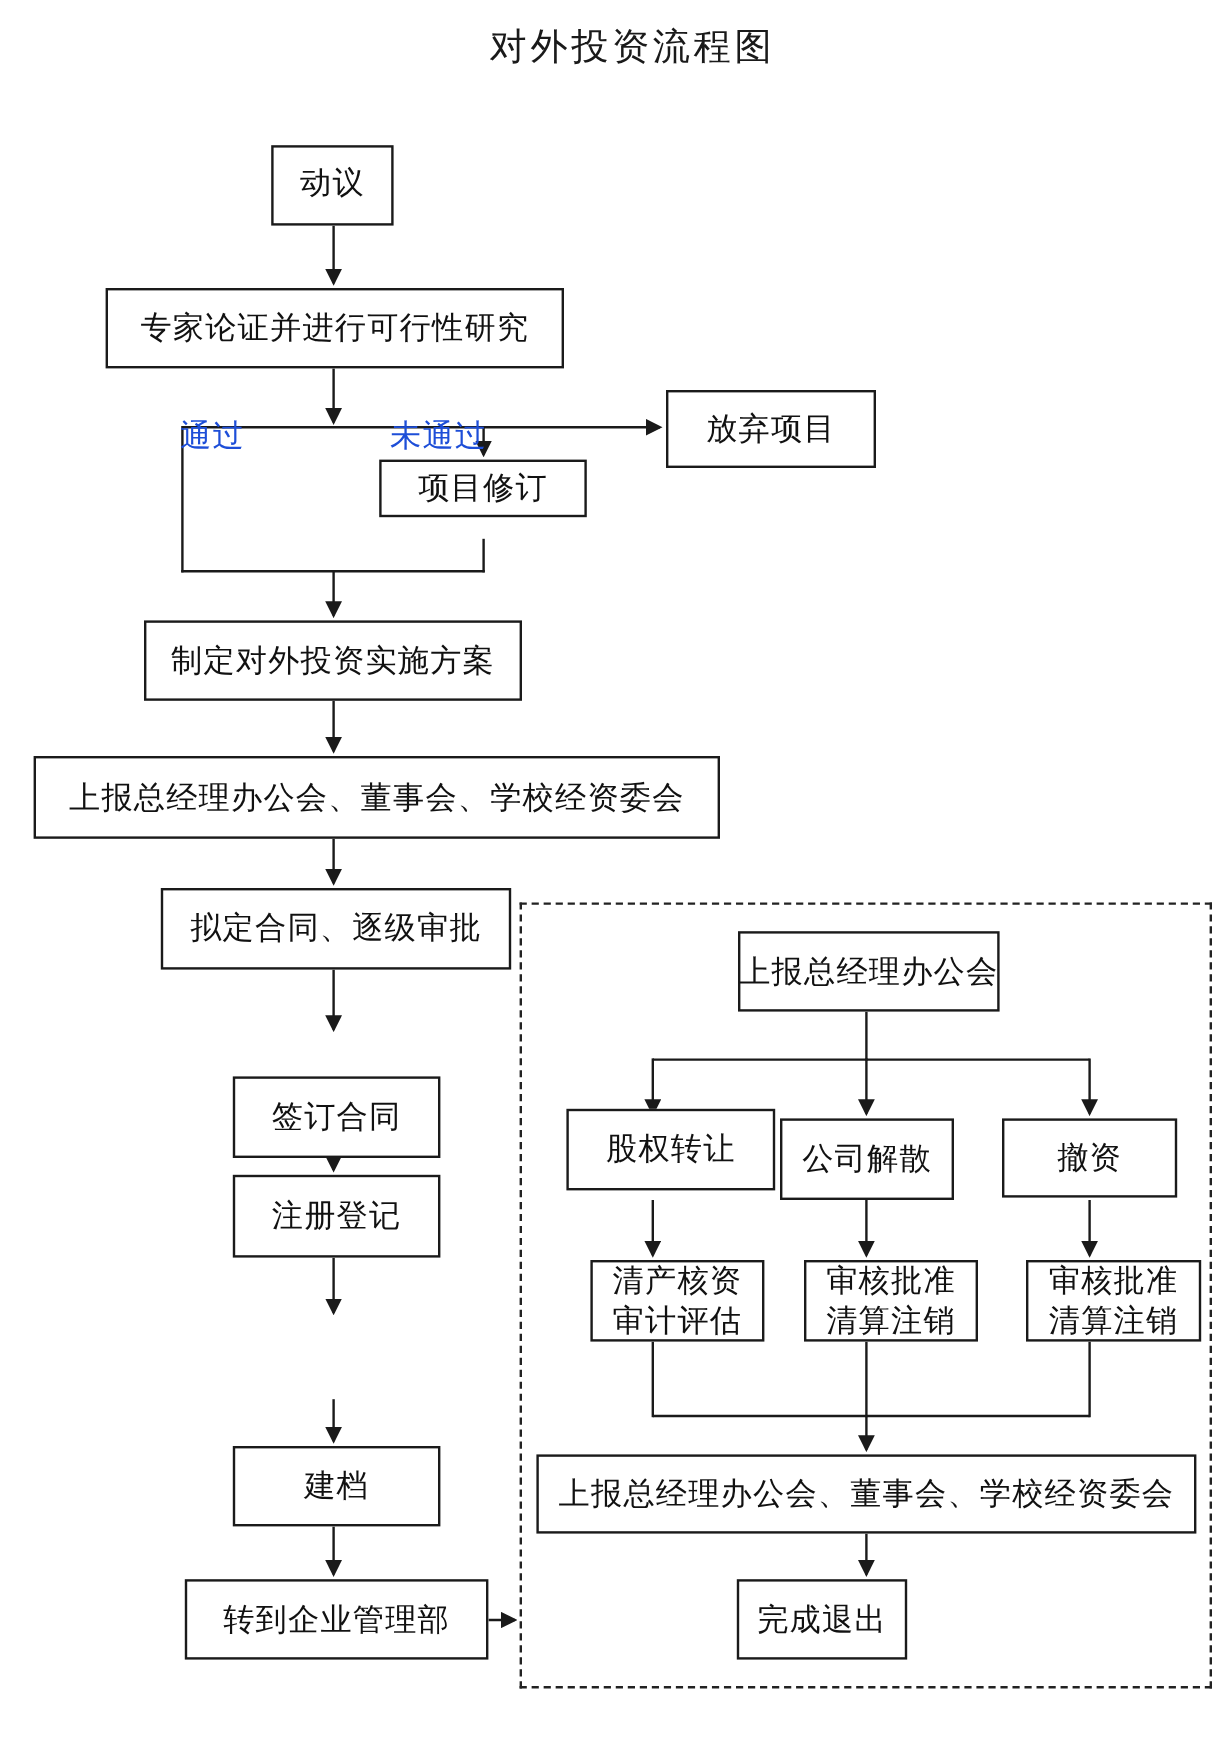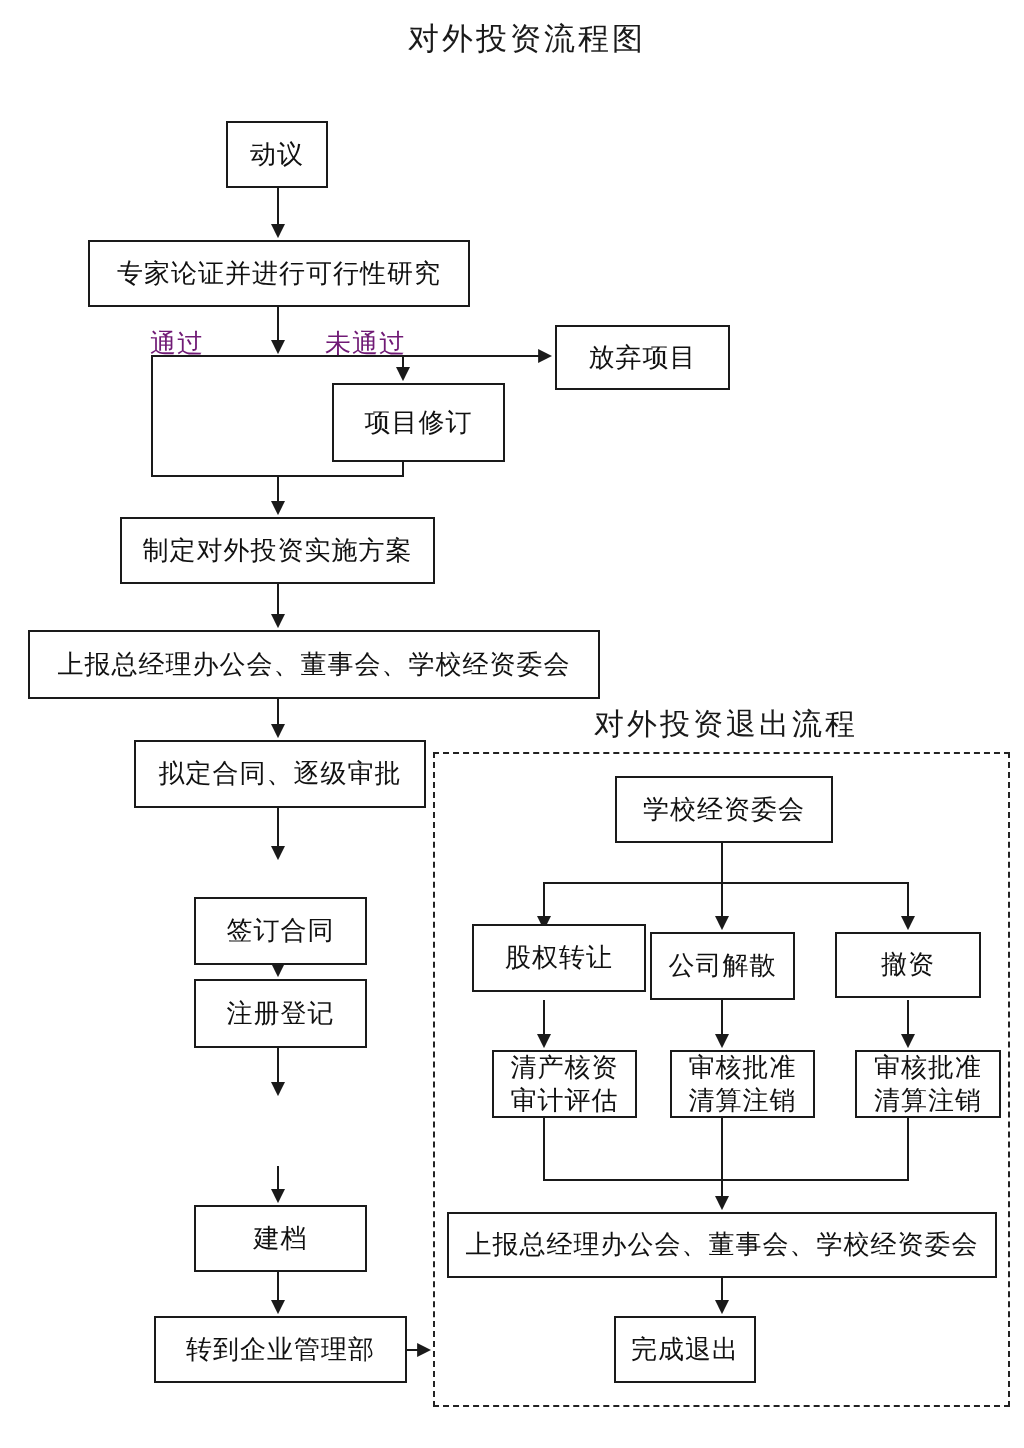--- a/index.html
+++ b/index.html
@@ -56,23 +56,24 @@
   }
   .node.two-line {
     flex-direction: column;
     line-height: 1.28;
     margin-left: 20px;
   }
   .branch-label {
     position: absolute;
     font-size: 26px;
     letter-spacing: 1px;
-    color: #701a75;
+    color: #1d4ed8;
     white-space: nowrap;
     z-index: 3;
+    margin-top: 20px;
   }
   .dashed-region {
     position: absolute;
     left: 433px;
     top: 752px;
     width: 577px;
     height: 655px;
     box-sizing: border-box;
     border: 2px dashed #222222;
     background: transparent;
@@ -93,21 +94,20 @@
 </style>
 </head>
 <body>
 
 <div class="page">
 
   <div class="diagram-title">对外投资流程图</div>
 
   <div class="dashed-region"></div>
 
-  <div class="exit-title">对外投资退出流程</div>
 
   <svg class="connectors" viewBox="0 0 1024 1448">
     <defs>
       <marker id="ah" viewBox="0 0 10 10" markerWidth="7" markerHeight="7" refX="8.5" refY="5" orient="auto">
         <path d="M0,0 L10,5 L0,10 z" fill="#1a1a1a"></path>
       </marker>
     </defs>
 
     <g>
       <line x1="278" y1="188" x2="278" y2="236" marker-end="url(#ah)"></line>
@@ -145,44 +145,44 @@
       <line x1="908" y1="1118" x2="908" y2="1181"></line>
       <line x1="544" y1="1180" x2="908" y2="1180"></line>
       <line x1="722" y1="1180" x2="722" y2="1208" marker-end="url(#ah)"></line>
       <line x1="722" y1="1278" x2="722" y2="1312" marker-end="url(#ah)"></line>
     </g>
   </svg>
 
   <span class="branch-label" style="left:150px; top:326px;">通过</span>
   <span class="branch-label" style="left:325px; top:326px;">未通过</span>
 
-  <div class="node" style="left:226px; top:121px; width:102px; height:67px;">动议</div>
+  <div class="node" style="left:226px; top:121px; width:102px; height:67px;font-family:Liberation Mono, monospace;">动议</div>
 
   <div class="node" style="left:88px; top:240px; width:382px; height:67px;">专家论证并进行可行性研究</div>
 
   <div class="node" style="left:555px; top:325px; width:175px; height:65px;">放弃项目</div>
 
-  <div class="node" style="left:332px; top:383px; width:173px; height:79px;">项目修订</div>
+  <div class="node" style="left:316px; top:383px; width:173px; height:48px;">项目修订</div>
 
   <div class="node" style="left:120px; top:517px; width:315px; height:67px;">制定对外投资实施方案</div>
 
   <div class="node" style="left:28px; top:630px; width:572px; height:69px;">上报总经理办公会、董事会、学校经资委会</div>
 
   <div class="node" style="left:134px; top:740px; width:292px; height:68px;">拟定合同、逐级审批</div>
 
   <div class="node" style="left:194px; top:897px; width:173px; height:68px;">签订合同</div>
 
   <div class="node" style="left:194px; top:979px; width:173px; height:69px;">注册登记</div>
 
 
   <div class="node" style="left:194px; top:1205px; width:173px; height:67px;">建档</div>
 
   <div class="node" style="left:154px; top:1316px; width:253px; height:67px;">转到企业管理部</div>
 
-  <div class="node" style="left:615px; top:776px; width:218px; height:67px;">学校经资委会</div>
+  <div class="node" style="left:615px; top:776px; width:218px; height:67px;">上报总经理办公会</div>
 
   <div class="node" style="left:472px; top:924px; width:174px; height:68px;">股权转让</div>
 
   <div class="node" style="left:650px; top:932px; width:145px; height:68px;">公司解散</div>
 
   <div class="node" style="left:835px; top:932px; width:146px; height:66px;">撤资</div>
 
   <div class="node two-line" style="left:472px; top:1050px; width:145px; height:68px;">
     <span>清产核资</span>
     <span>审计评估</span>

